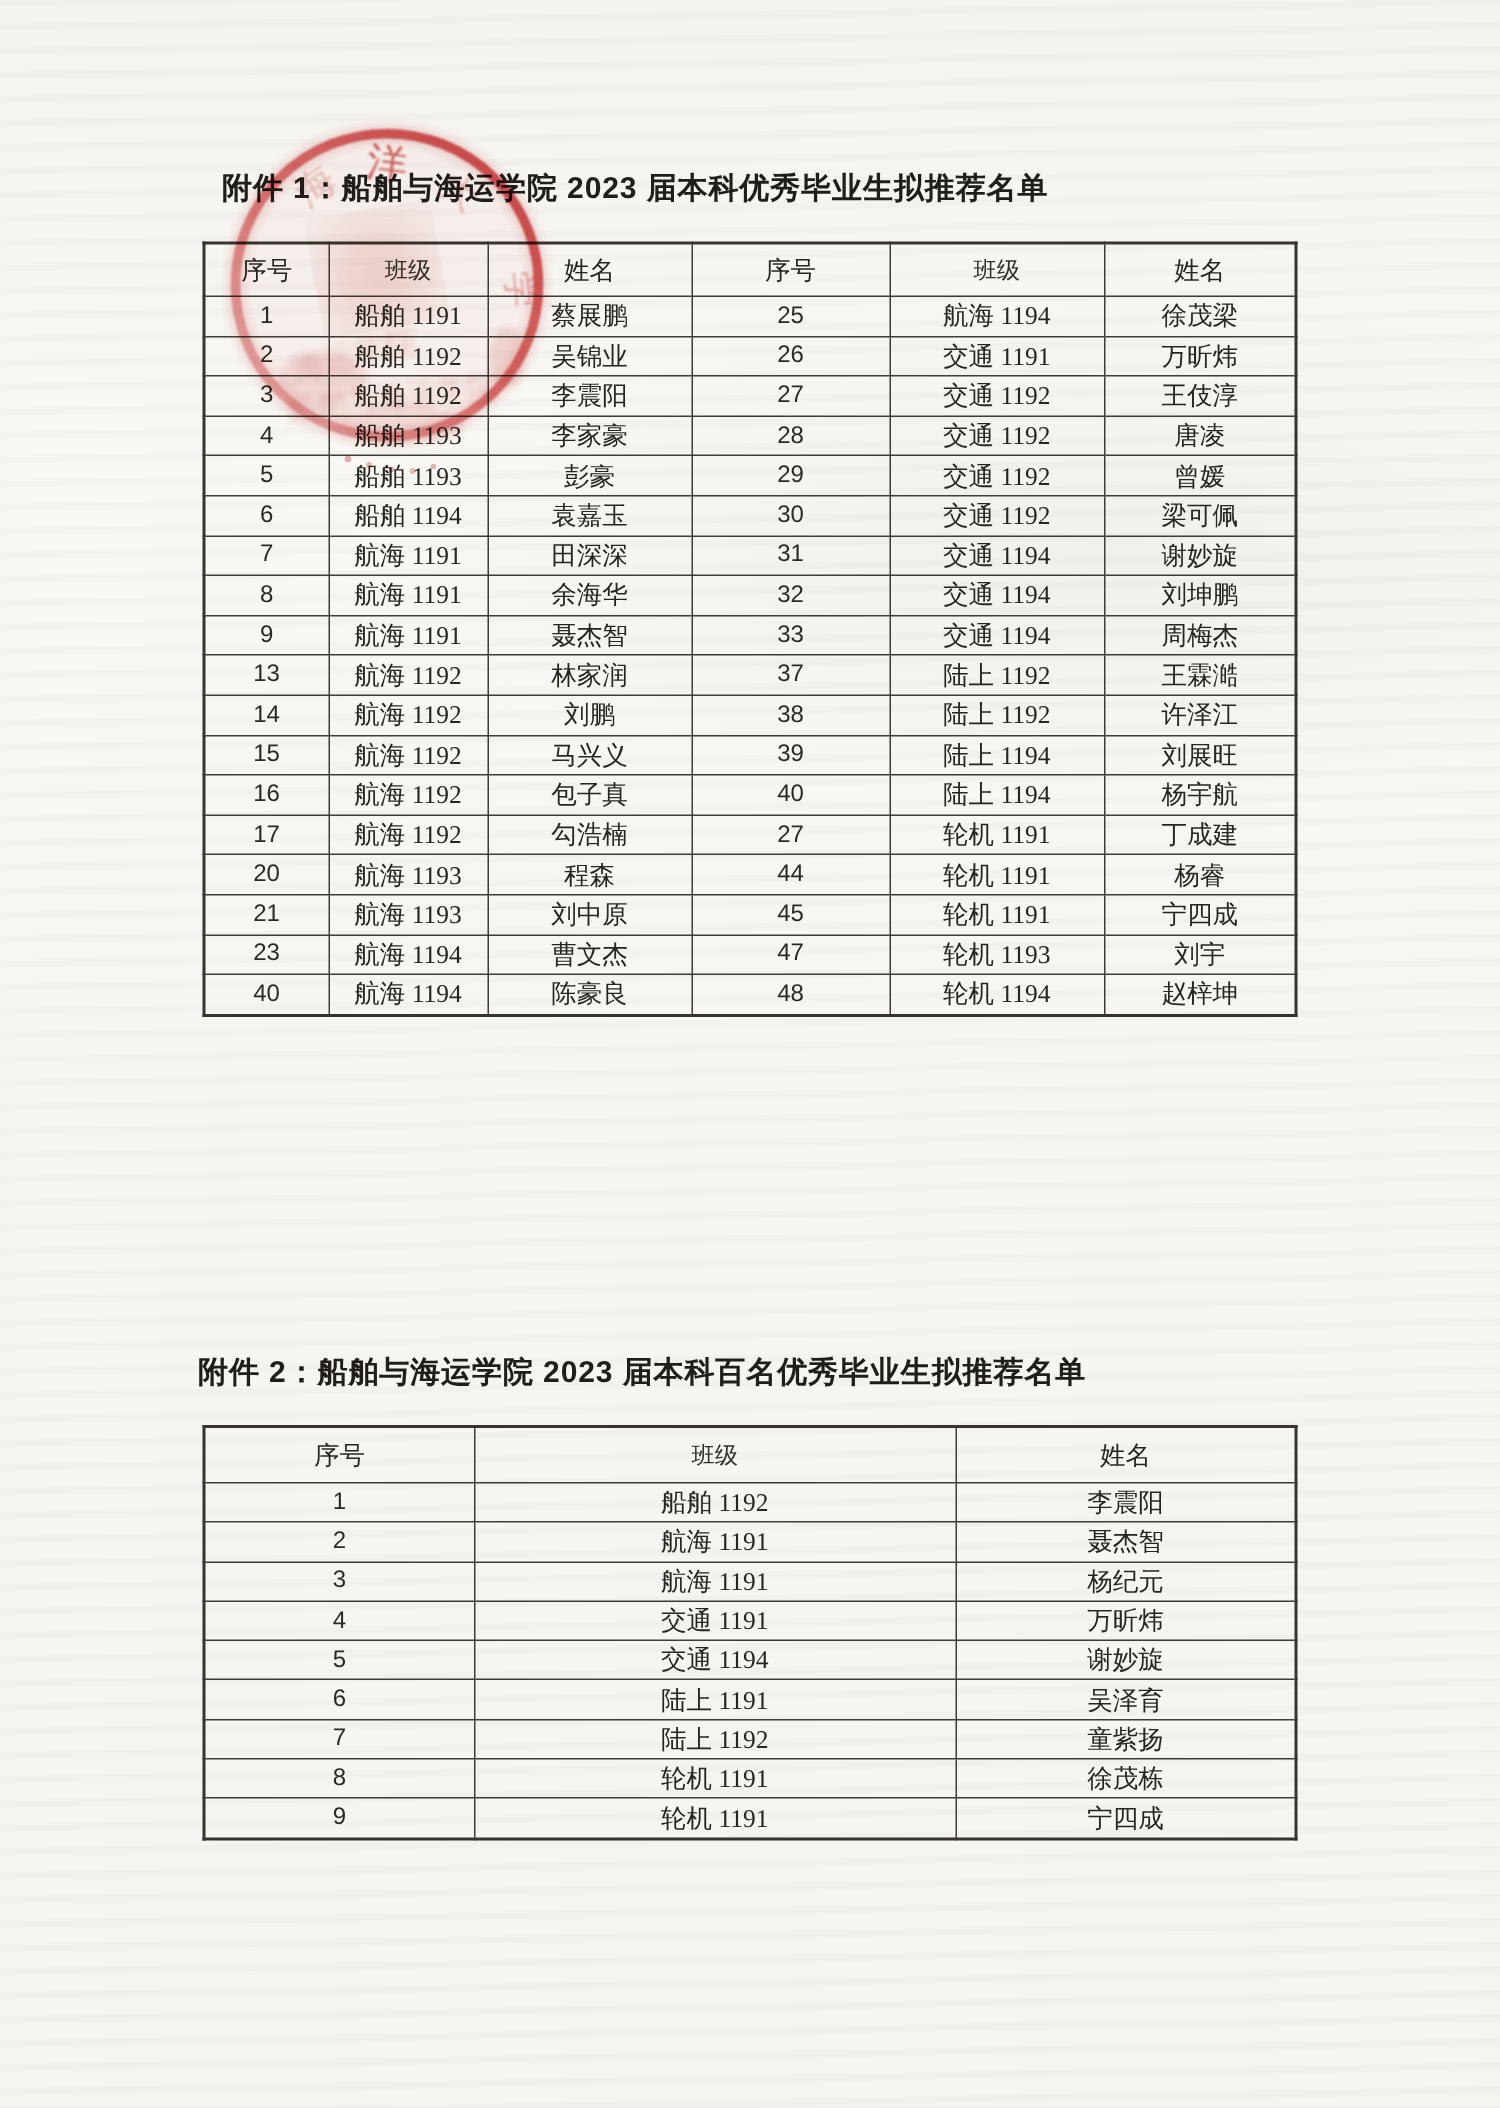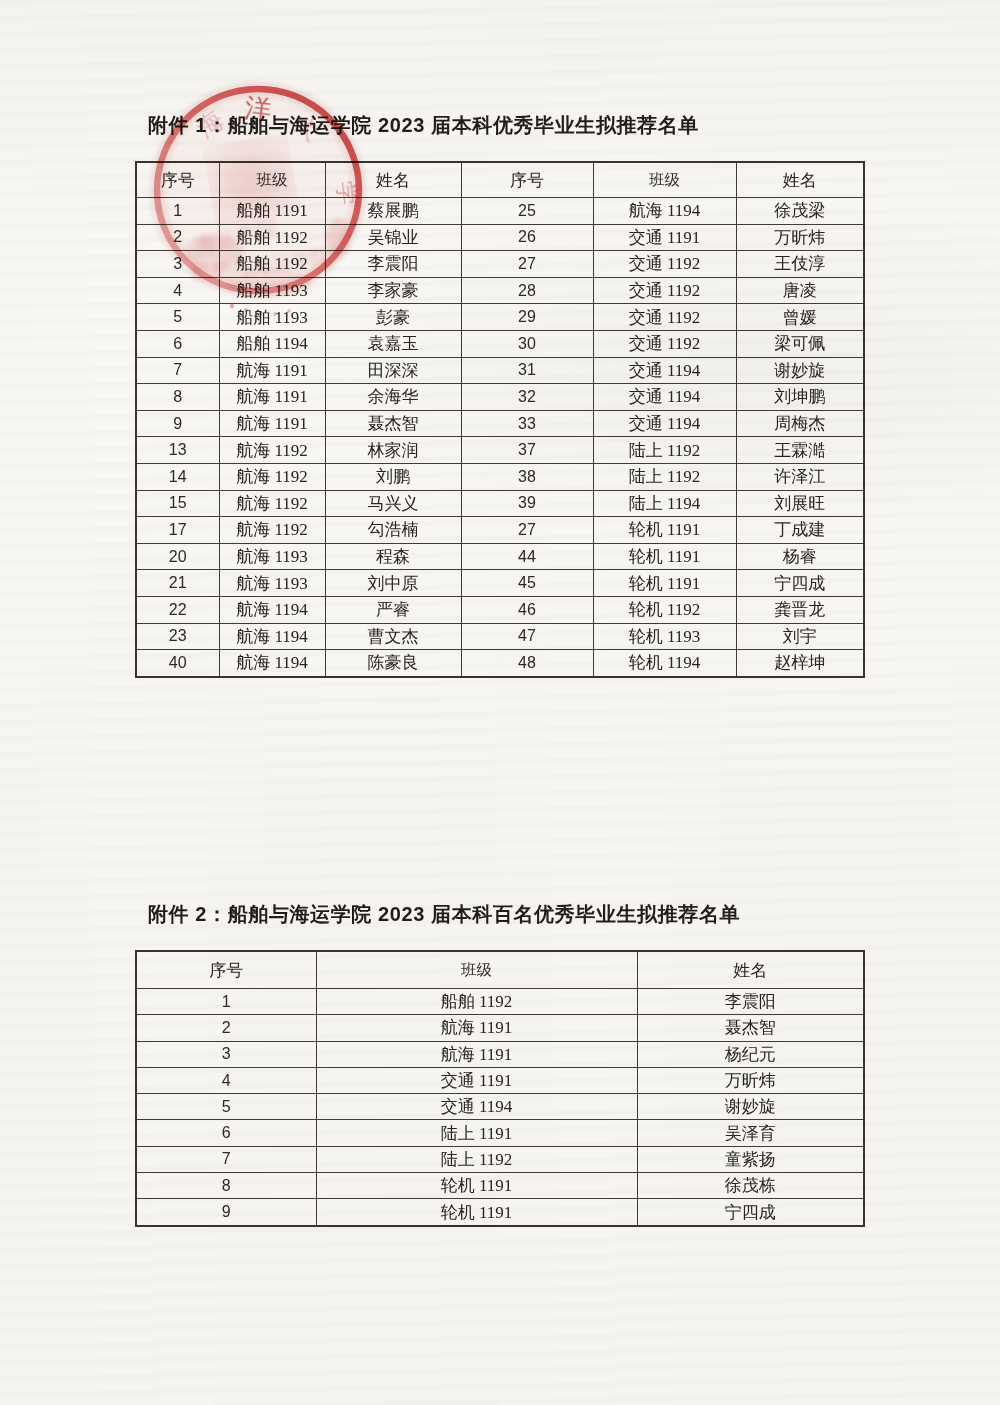--- a/index.html
+++ b/index.html
@@ -21,21 +21,21 @@
         rgba(255,255,255,0) 5px, rgba(255,255,255,0) 16px),
       radial-gradient(ellipse 700px 240px at 75% 26%, rgba(120,115,108,0.05), rgba(0,0,0,0) 70%);
   }
   .title{
     position:absolute;margin:0;
     font-family:"Liberation Sans","DejaVu Sans",sans-serif;
     font-weight:700;font-size:20px;color:#201d1a;
     letter-spacing:0.6px;white-space:nowrap;
   }
   .title-1{left:148px;top:112px;}
-  .title-2{left:148px;top:901px;}
+  .title-2{left:132px;top:901px;}
 
   table.doc-table{
     position:absolute;border-collapse:collapse;table-layout:fixed;
     border:2.4px solid #38342d;background:transparent;
   }
   table.doc-table th, table.doc-table td{
     border:1.6px solid #403c34;
     text-align:center;vertical-align:middle;
     color:#28251f;font-size:17px;font-weight:400;
     padding:0;white-space:nowrap;overflow:hidden;
@@ -175,20 +175,28 @@
         </tr>
         <tr>
           <td>15</td>
           <td>航海 1192</td>
           <td>马兴义</td>
           <td>39</td>
           <td>陆上 1194</td>
           <td>刘展旺</td>
         </tr>
         <tr>
+          <td>16</td>
+          <td>航海 1192</td>
+          <td>包子真</td>
+          <td>40</td>
+          <td>陆上 1194</td>
+          <td>杨宇航</td>
+        </tr>
+        <tr>
           <td>17</td>
           <td>航海 1192</td>
           <td>勾浩楠</td>
           <td>27</td>
           <td>轮机 1191</td>
           <td>丁成建</td>
         </tr>
         <tr>
           <td>20</td>
           <td>航海 1193</td>
@@ -197,28 +205,20 @@
           <td>轮机 1191</td>
           <td>杨睿</td>
         </tr>
         <tr>
           <td>21</td>
           <td>航海 1193</td>
           <td>刘中原</td>
           <td>45</td>
           <td>轮机 1191</td>
           <td>宁四成</td>
-        </tr>
-        <tr>
-          <td>22</td>
-          <td>航海 1194</td>
-          <td>严睿</td>
-          <td>46</td>
-          <td>轮机 1192</td>
-          <td>龚晋龙</td>
         </tr>
         <tr>
           <td>23</td>
           <td>航海 1194</td>
           <td>曹文杰</td>
           <td>47</td>
           <td>轮机 1193</td>
           <td>刘宇</td>
         </tr>
         <tr>

